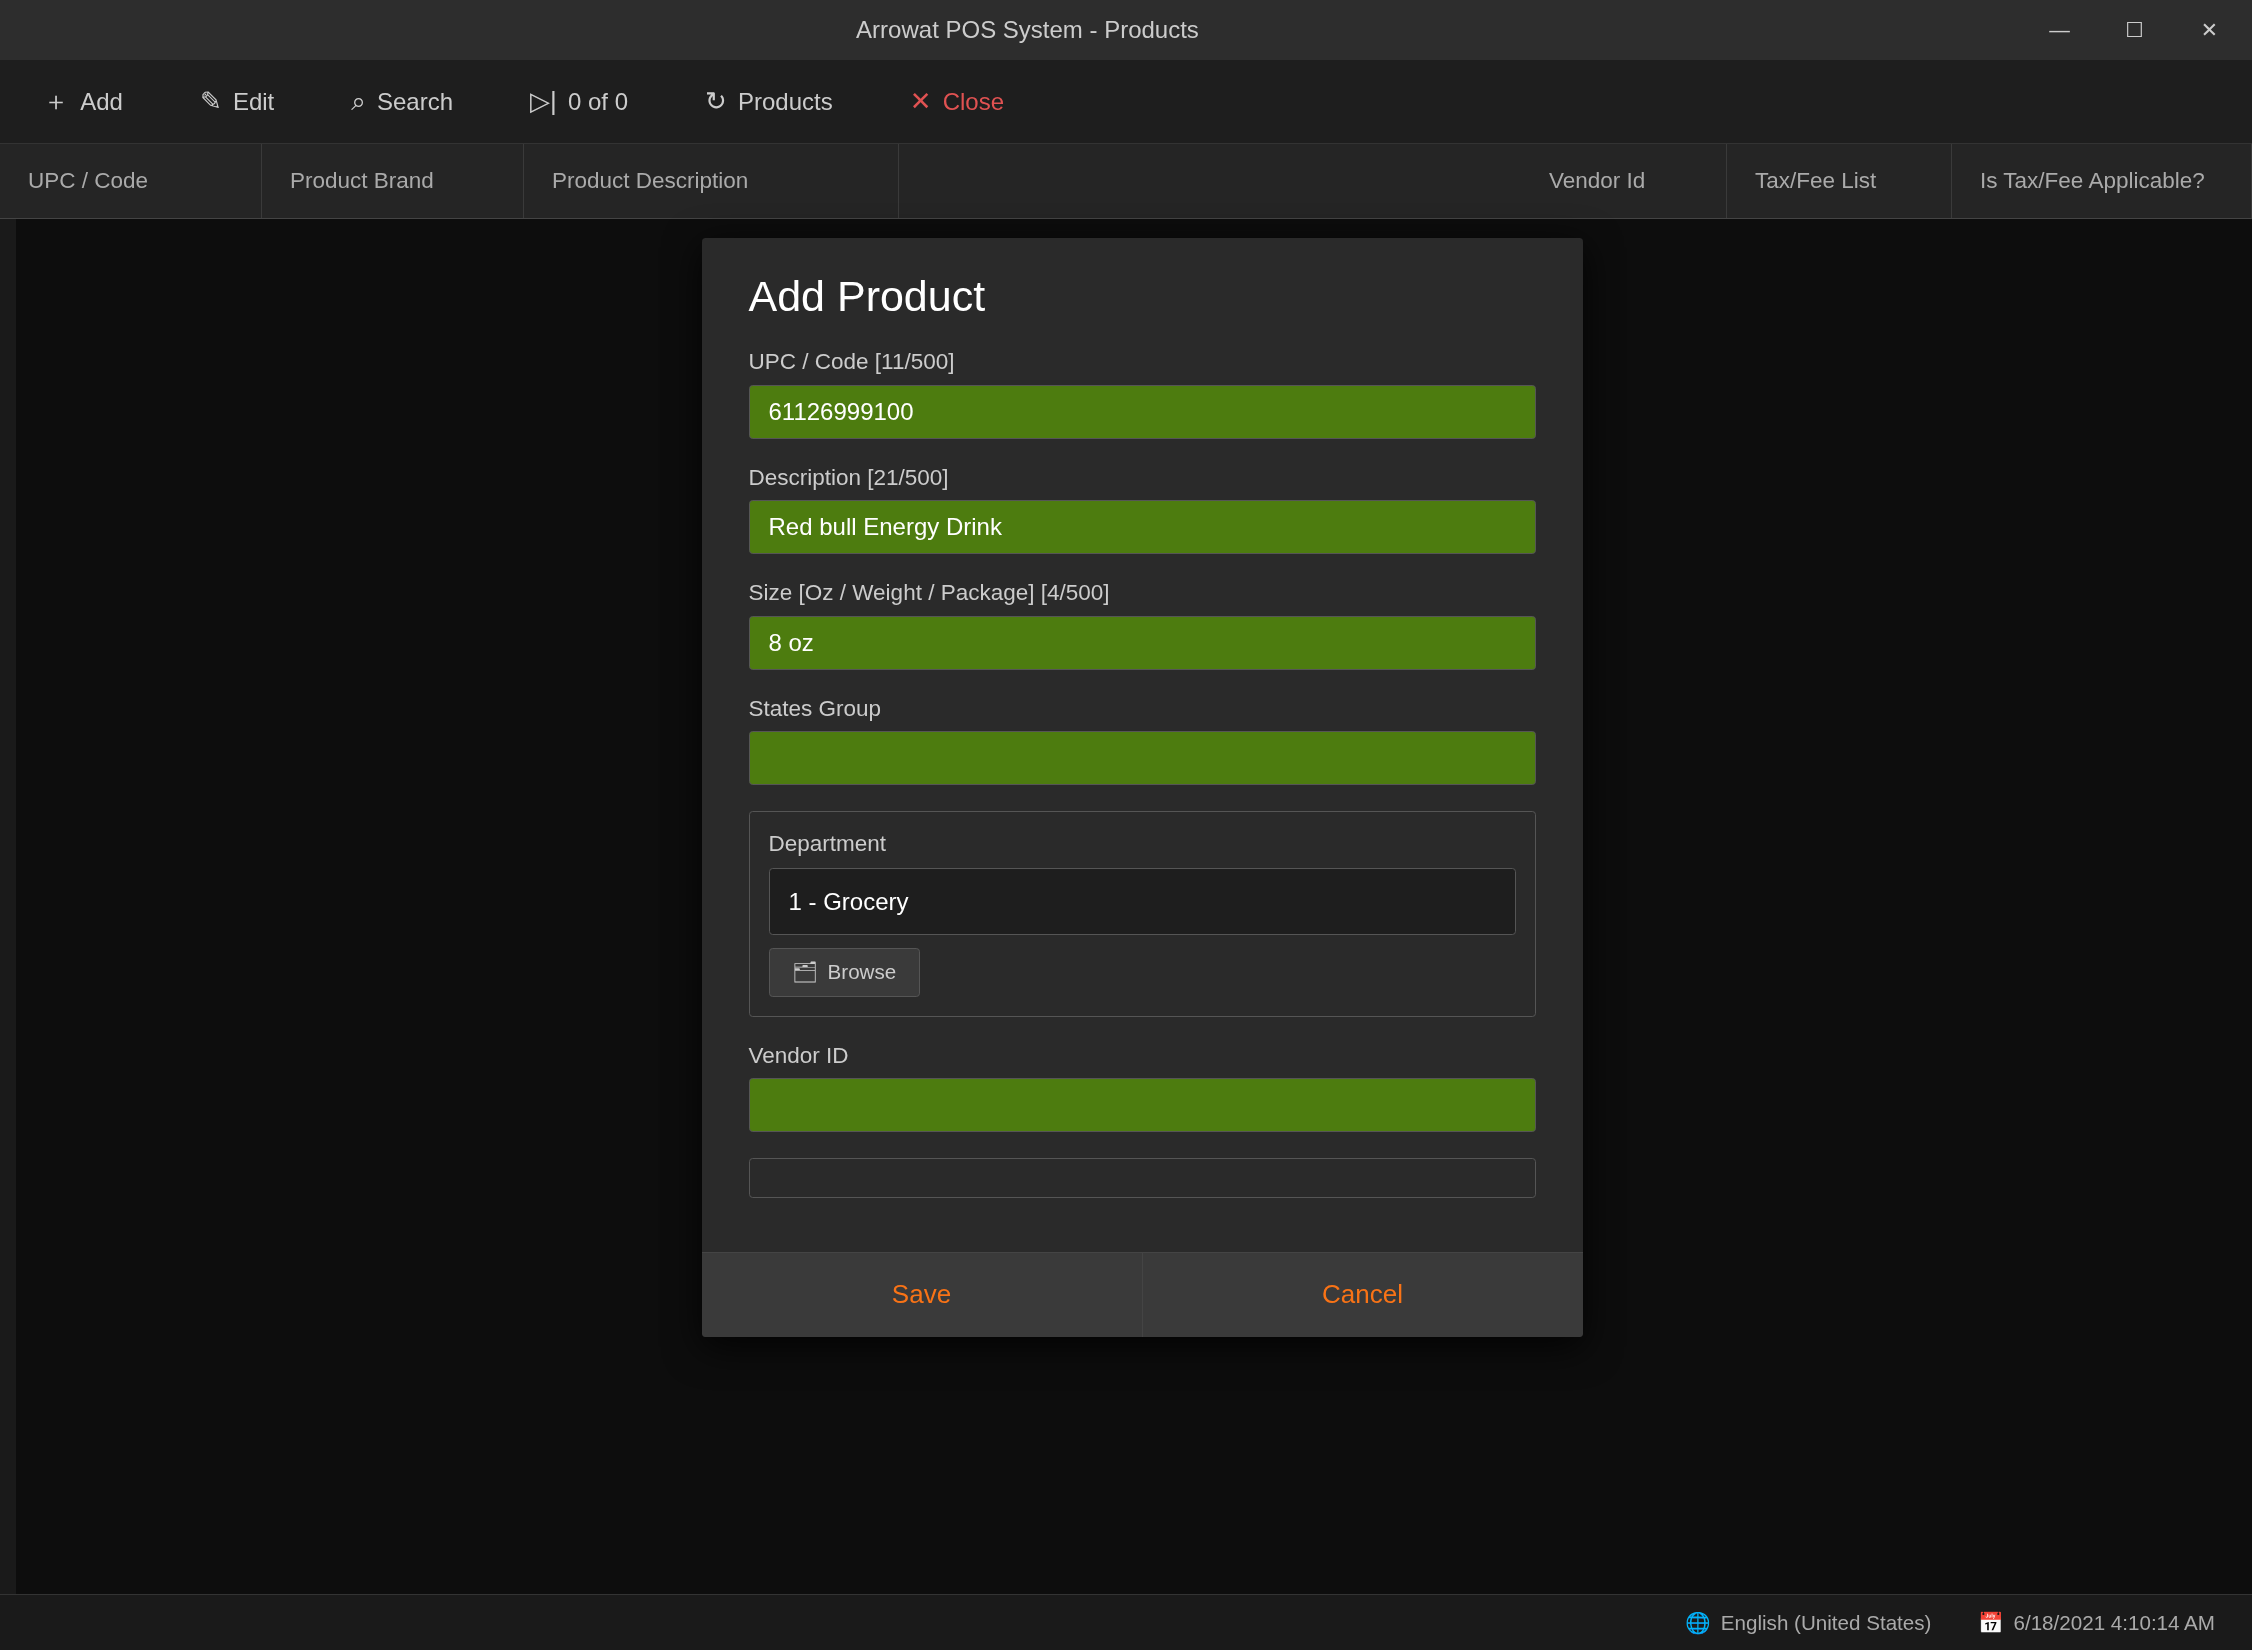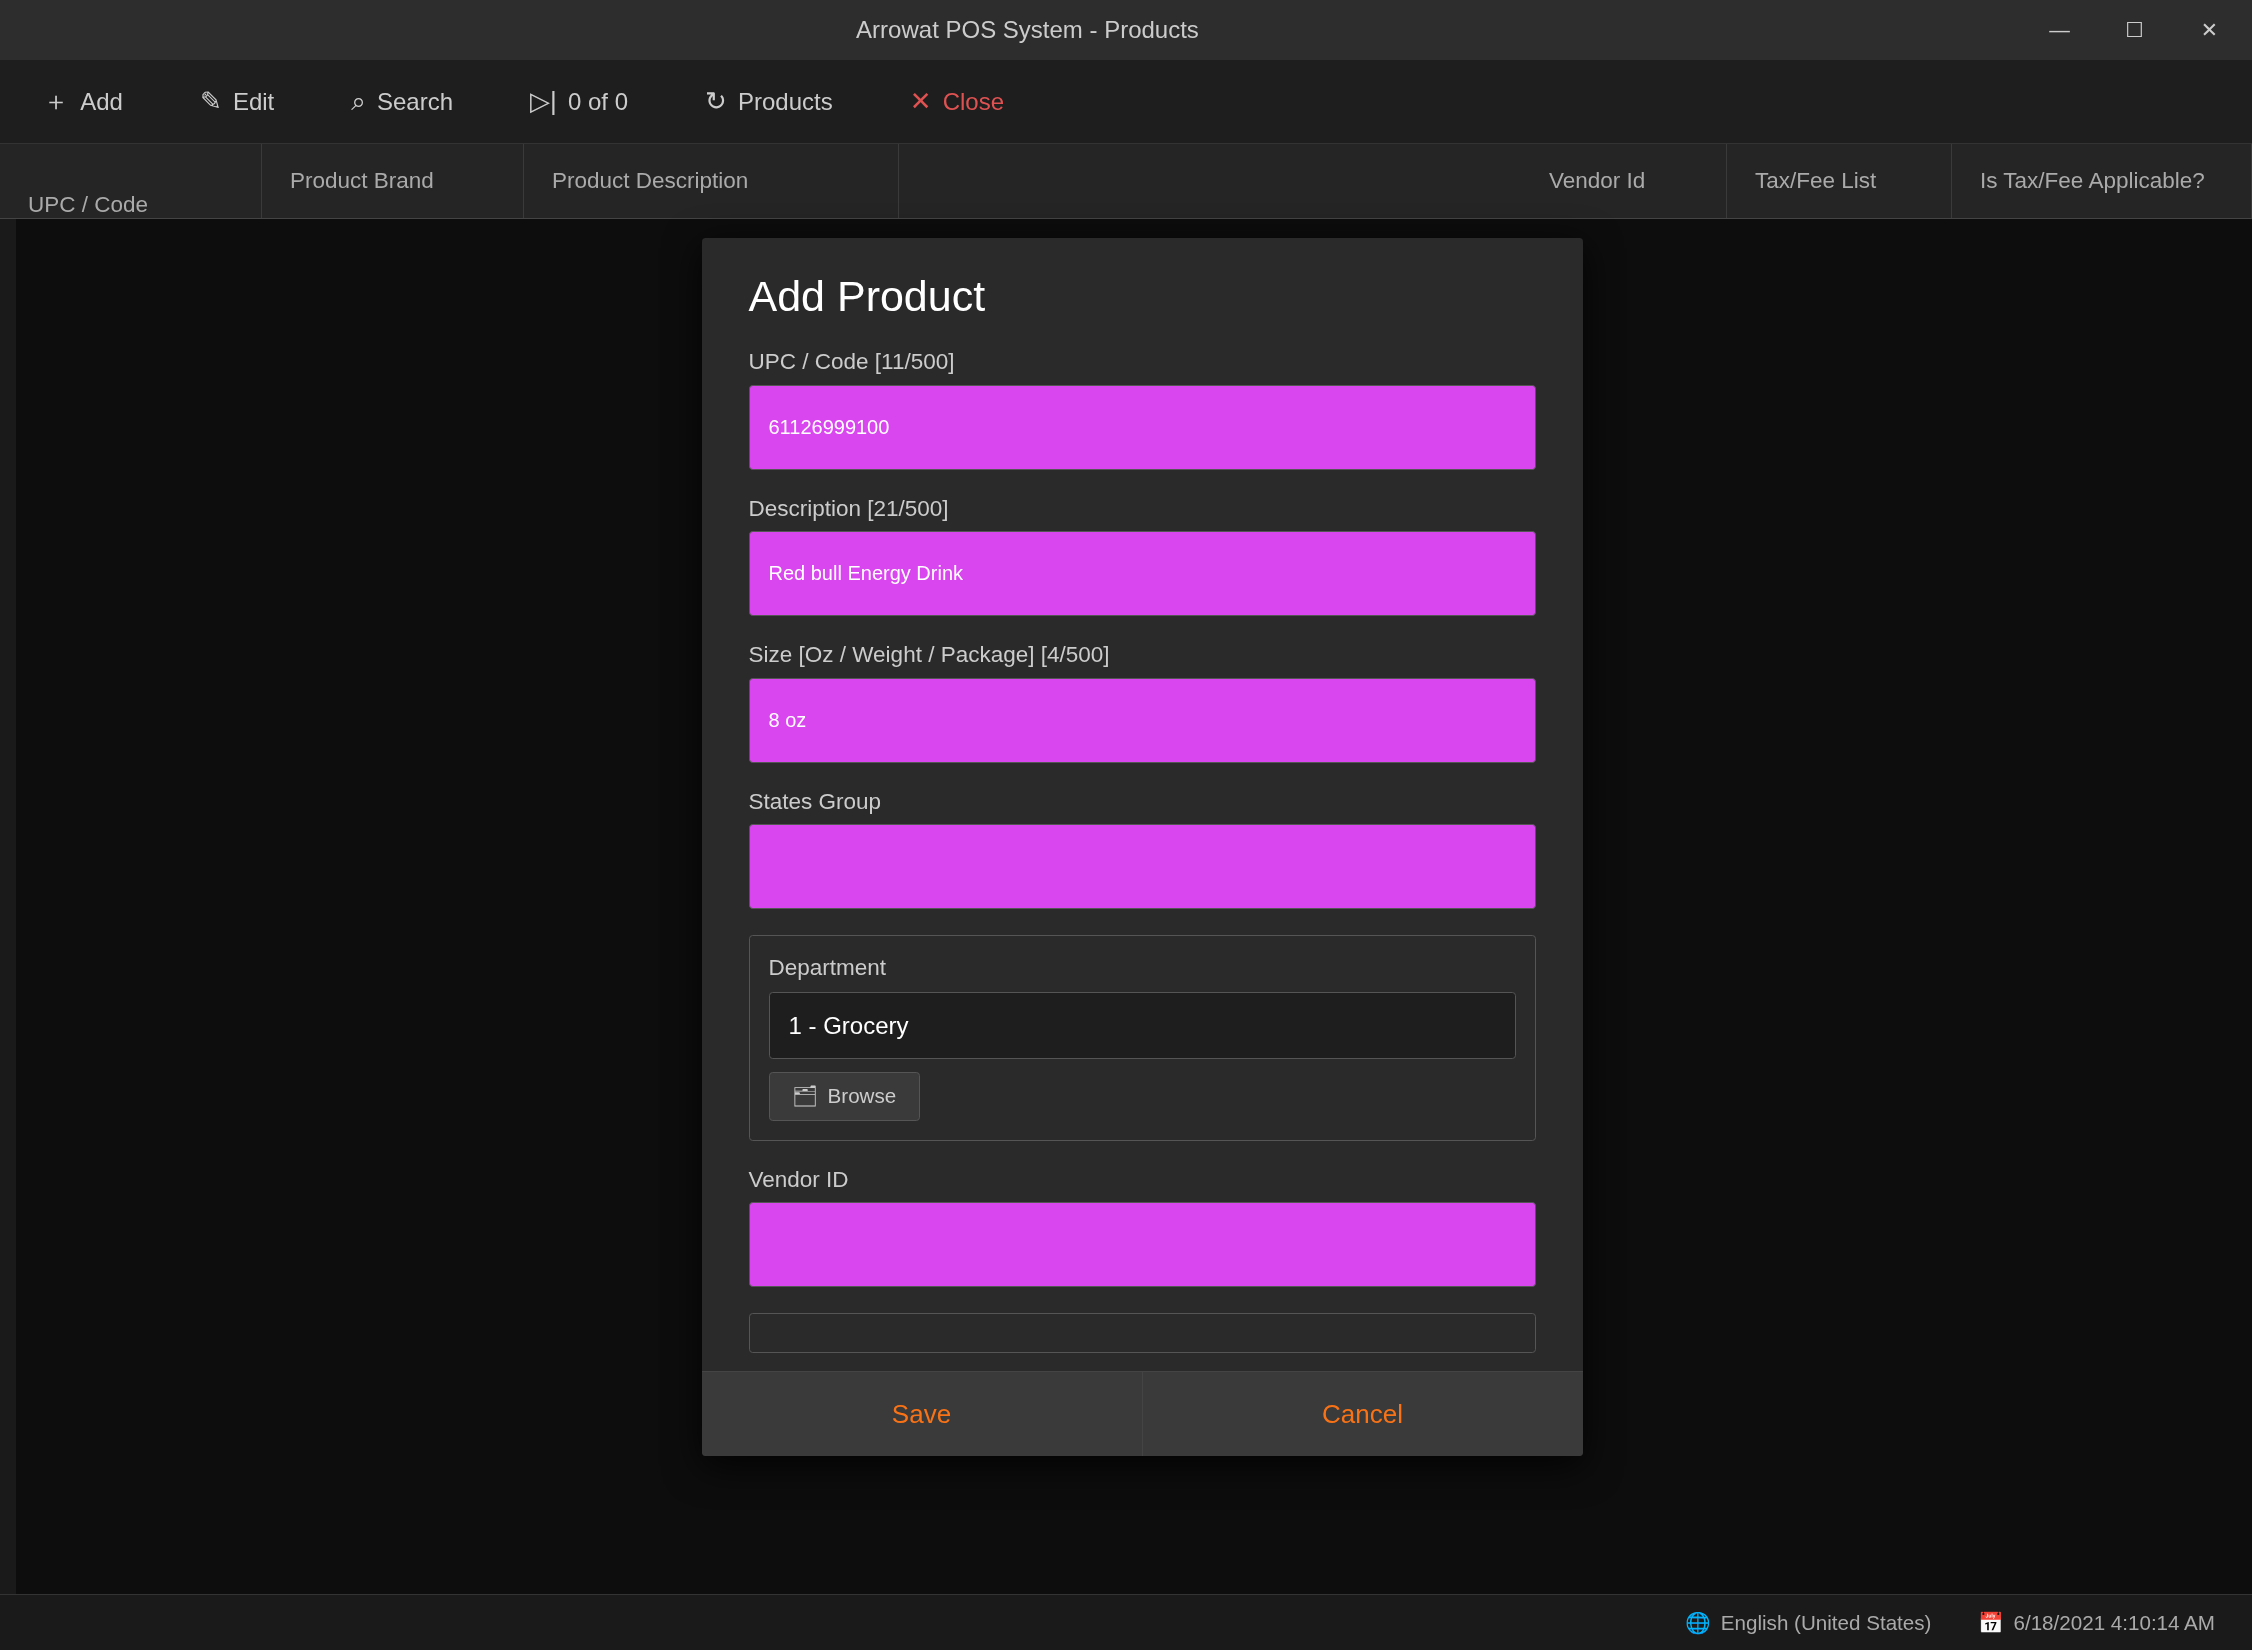--- a/index.html
+++ b/index.html
@@ -81,21 +81,21 @@
     }
     .table-col {
       padding: 0 28px;
       font-size: 22.5px;
       color: #aaaaaa;
       border-right: 0.9px solid #3a3a3a;
       height: 100%;
       display: flex;
       align-items: center;
     }
-    .col-upc { width: 262px; align-items: flex-end; }
+    .col-upc { width: 262px; }
     .col-brand { width: 262px; }
     .col-desc { width: 375px; }
     .col-spacer { flex: 1; }
     .col-vendor { width: 206px; }
     .col-tax { width: 225px; }
     .col-applicable { width: 300px; }
 
     
     .main-area {
       width: 100%;
@@ -142,26 +142,26 @@
       margin-bottom: 26px;
     }
     .form-label {
       font-size: 22.5px;
       color: #cccccc;
       margin-bottom: 9.4px;
       display: block;
     }
     .form-input {
       width: 100%;
-      height: 85px;
-      background: #d946ef;
+      height: 54px;
+      background: #4d7c0f;
       border: 0.9px solid #555;
       border-radius: 3.7px;
       color: #ffffff;
-      font-size: 20px;
+      font-size: 24px;
       padding: 0 19px;
       outline: none;
     }
 
     
     .dept-group {
       border: 0.9px solid #555;
       border-radius: 3.7px;
       padding: 19px;
       margin-bottom: 26px;

